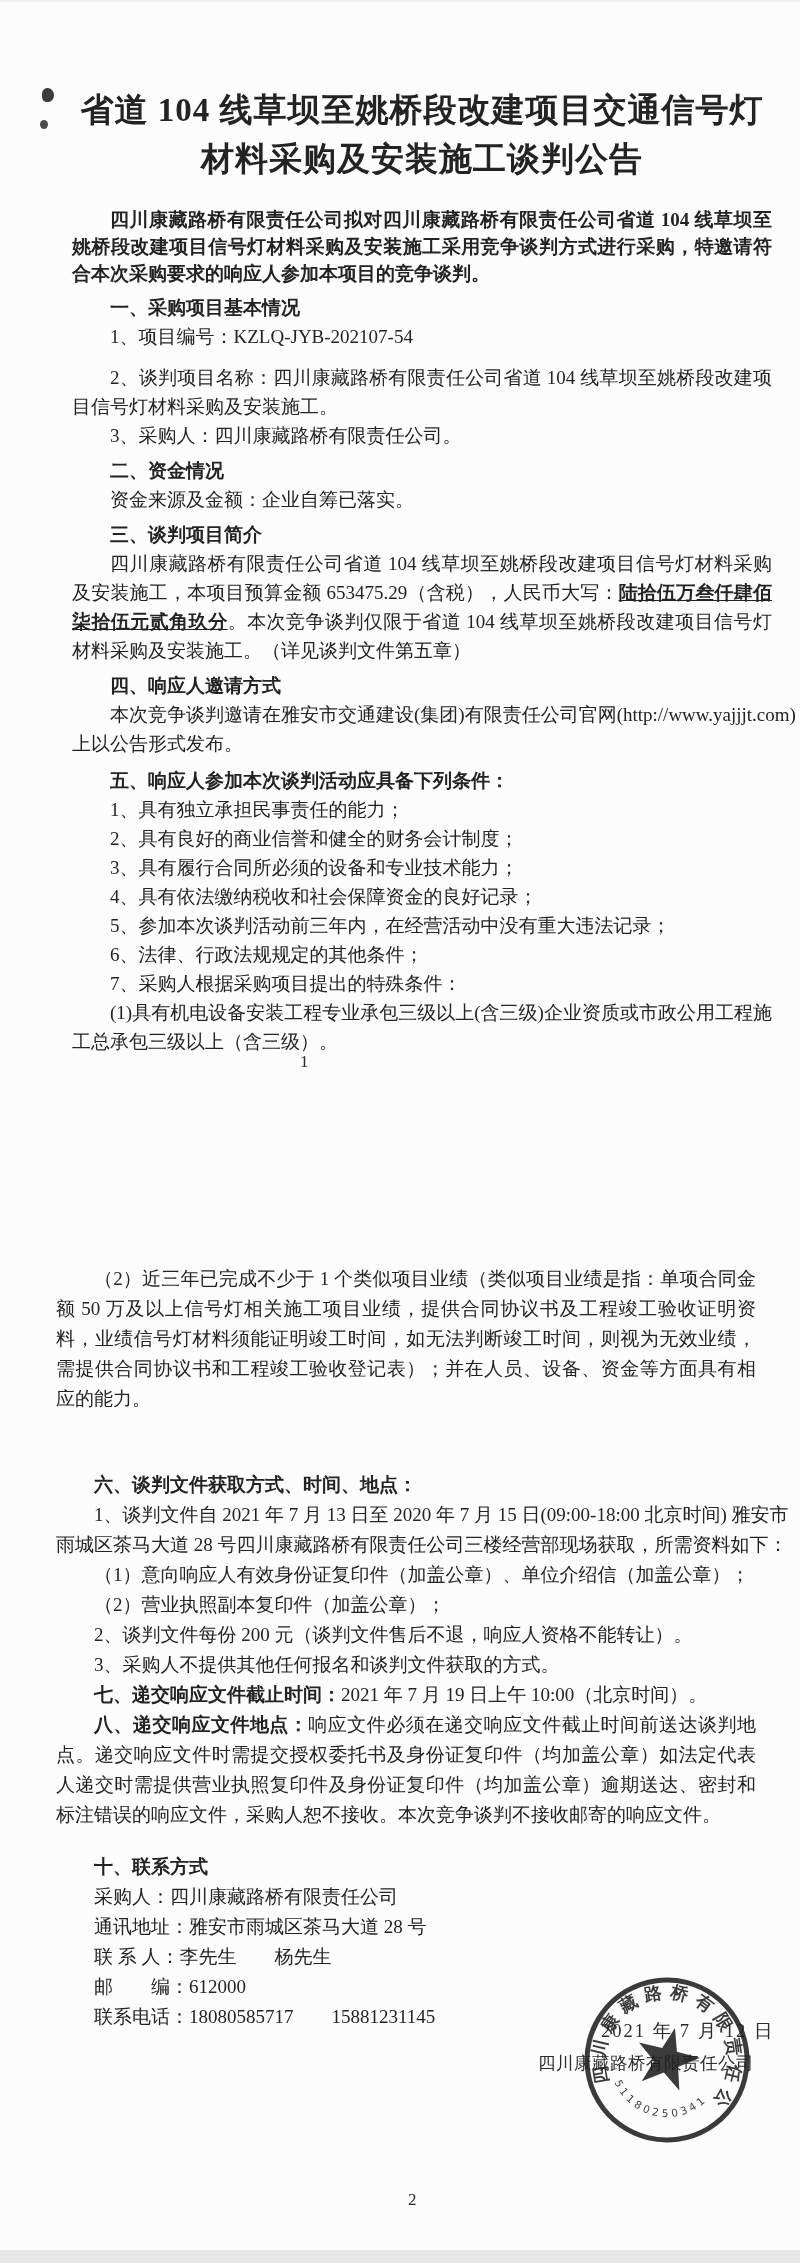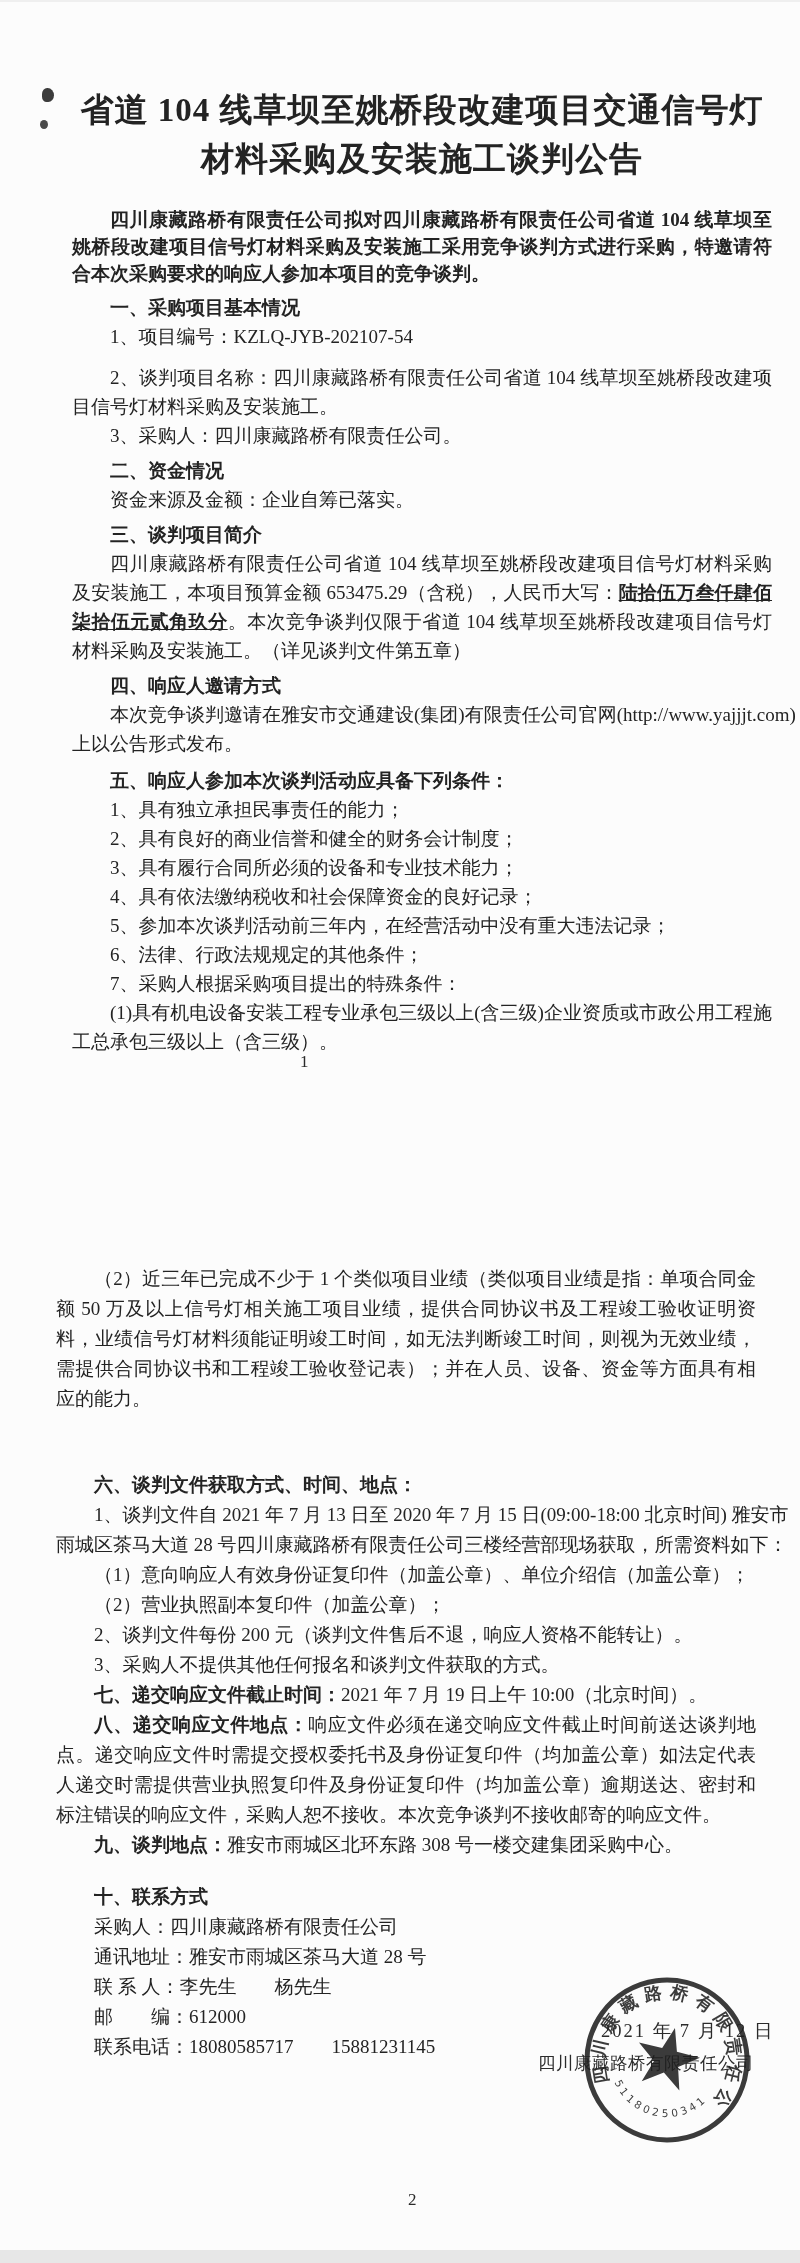--- a/index.html
+++ b/index.html
@@ -85,21 +85,20 @@
     <p class="line cont">雨城区茶马大道 28 号四川康藏路桥有限责任公司三楼经营部现场获取，所需资料如下：</p>
     <p class="line">（1）意向响应人有效身份证复印件（加盖公章）、单位介绍信（加盖公章）；</p>
     <p class="line">（2）营业执照副本复印件（加盖公章）；</p>
     <p class="line">2、谈判文件每份 200 元（谈判文件售后不退，响应人资格不能转让）。</p>
     <p class="line">3、采购人不提供其他任何报名和谈判文件获取的方式。</p>
 
     <p class="line"><span class="head">七、递交响应文件截止时间：</span><span>2021 年 7 月 19 日上午 10:00（北京时间）。</span></p>
 
     <p class="wrapline"><span class="head">八、递交响应文件地点：</span><span>响应文件必须在递交响应文件截止时间前送达谈判地点。递交响应文件时需提交授权委托书及身份证复印件（均加盖公章）如法定代表人递交时需提供营业执照复印件及身份证复印件（均加盖公章）逾期送达、密封和标注错误的响应文件，采购人恕不接收。本次竞争谈判不接收邮寄的响应文件。</span></p>
 
-    <p class="line"><span class="head">九、谈判地点：</span><span>雅安市雨城区北环东路 308 号一楼交建集团采购中心。</span></p>
 
     <p class="line head">十、联系方式</p>
     <p class="line">采购人：四川康藏路桥有限责任公司</p>
     <p class="line">通讯地址：雅安市雨城区茶马大道 28 号</p>
     <p class="line">联 系 人：李先生　　杨先生</p>
     <p class="line">邮　　编：612000</p>
     <p class="line">联系电话：18080585717　　15881231145</p>
   </div>
 
   <div class="sig-date">2021 年 7 月 12 日</div>

